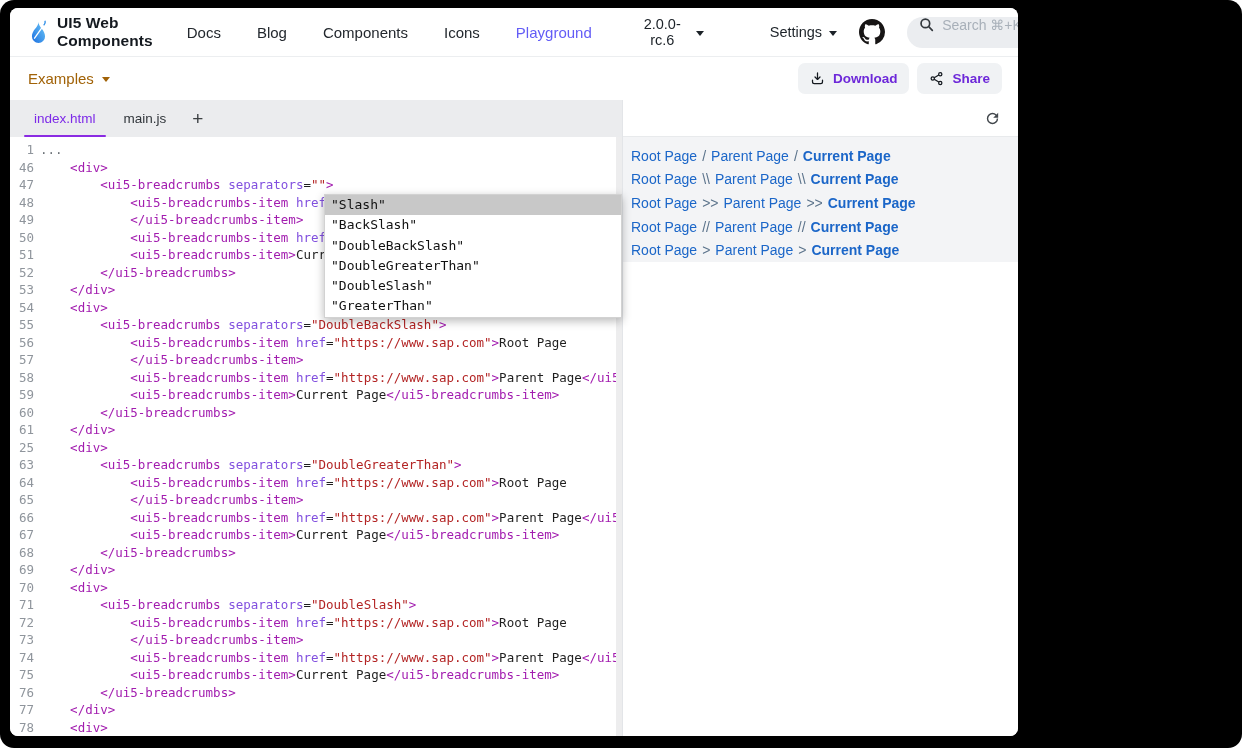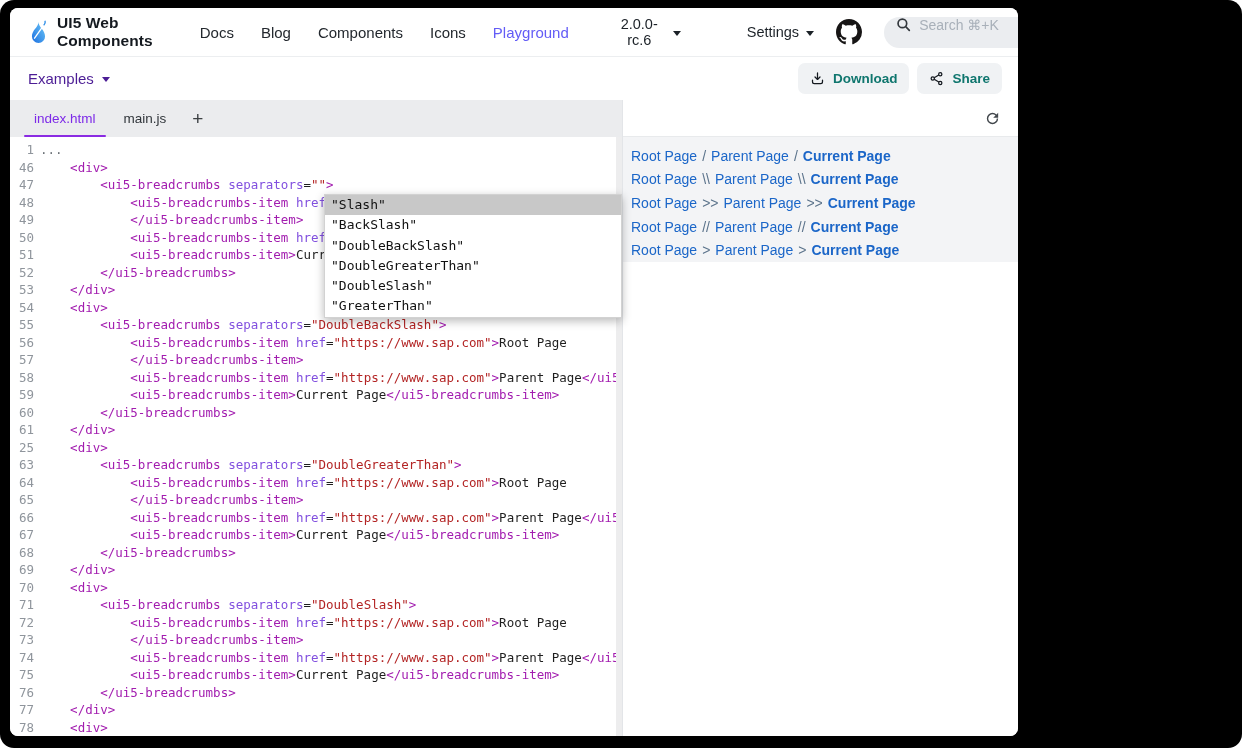--- a/index.html
+++ b/index.html
@@ -11,40 +11,40 @@
   .window{
     position:absolute;left:10px;top:8px;width:1008px;height:728px;
     background:#fff;border-radius:8px;overflow:hidden;
   }
 
   
   .navbar{height:49px;display:flex;align-items:center;padding:0 16px 0 18px;
     border-bottom:1px solid #eceef0;background:#fff;box-sizing:border-box;}
   .brand{display:flex;align-items:center;gap:8px;}
   .brand-title{font-size:15.5px;font-weight:700;color:#14191f;letter-spacing:.1px;}
-  .nav-links{display:flex;gap:27px;margin-left:47px;font-size:15px;color:#23282e;}
+  .nav-links{display:flex;gap:36px;margin-left:34px;font-size:15px;color:#23282e;}
   .nav-links a{text-decoration:none;color:inherit;cursor:pointer;}
   .nav-links a.active{color:#635cf6;}
   .nav-right{margin-left:auto;display:flex;align-items:center;gap:22px;}
   .nav-drop{display:flex;align-items:center;gap:7px;font-size:14.5px;font-weight:500;
     color:#1c2228;background:none;border:none;cursor:pointer;font-family:inherit;padding:0;margin-left:44px;}
   .caret{width:0;height:0;border-left:4.5px solid transparent;border-right:4.5px solid transparent;
     border-top:5.5px solid currentColor;display:inline-block;margin-top:2px;}
   .gh-btn{display:flex;align-items:center;background:none;border:none;padding:0;cursor:pointer;}
   .search{width:170px;height:31px;border-radius:16px;background:#ebedf0;display:flex;
     align-items:flex-start;gap:8px;padding:0 12px;box-sizing:border-box;cursor:text;}
   .search-ph{font-size:14px;color:#a8b0b9;}
 
   
   .examples-bar{height:43px;display:flex;align-items:center;padding:0 16px 0 18px;background:#fff;box-sizing:border-box;}
-  .examples-btn{display:flex;align-items:center;gap:8px;font-size:15px;font-weight:500;color:#4c1d95;
+  .examples-btn{display:flex;align-items:center;gap:8px;font-size:15px;font-weight:500;color:#a16207;
     background:none;border:none;cursor:pointer;font-family:inherit;padding:0;}
   .bar-actions{margin-left:auto;display:flex;gap:8px;}
   .bar-btn{height:31px;display:flex;align-items:center;gap:8px;background:#f0f2f4;border:none;
-    border-radius:7px;padding:0 12px;font-size:13.5px;font-weight:600;color:#0f766e;
+    border-radius:7px;padding:0 12px;font-size:13.5px;font-weight:600;color:#6d28d9;
     font-family:inherit;cursor:pointer;}
 
   
   .main{display:flex;height:636px;}
   .editor{width:612px;flex:0 0 612px;position:relative;display:flex;flex-direction:column;box-sizing:border-box;}
   .tabbar{height:37px;flex:0 0 37px;background:#ebecee;display:flex;align-items:stretch;padding-left:10px;}
   .tab{position:relative;display:flex;align-items:center;padding:16px 14px;font-size:13.5px;color:#30353a;cursor:pointer;}
   .tab.active{color:#7d2ae8;}
   .tab.active::after{content:"";position:absolute;left:4px;right:4px;bottom:0;height:2.5px;background:#8a2be2;border-radius:2px;}
   .add-tab{background:none;border:none;font-size:19px;color:#3c4043;padding:0 12px;cursor:pointer;font-family:inherit;}

